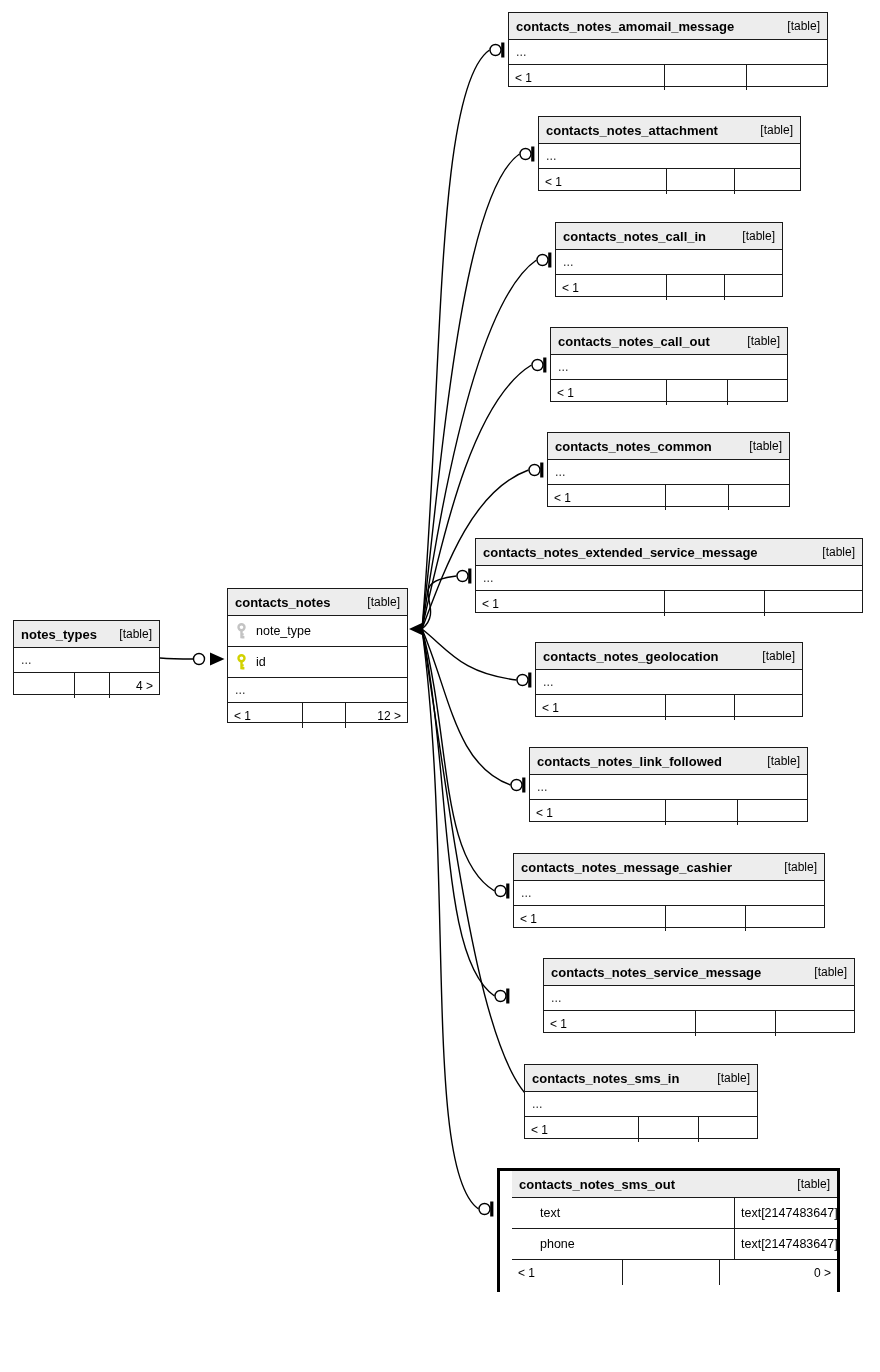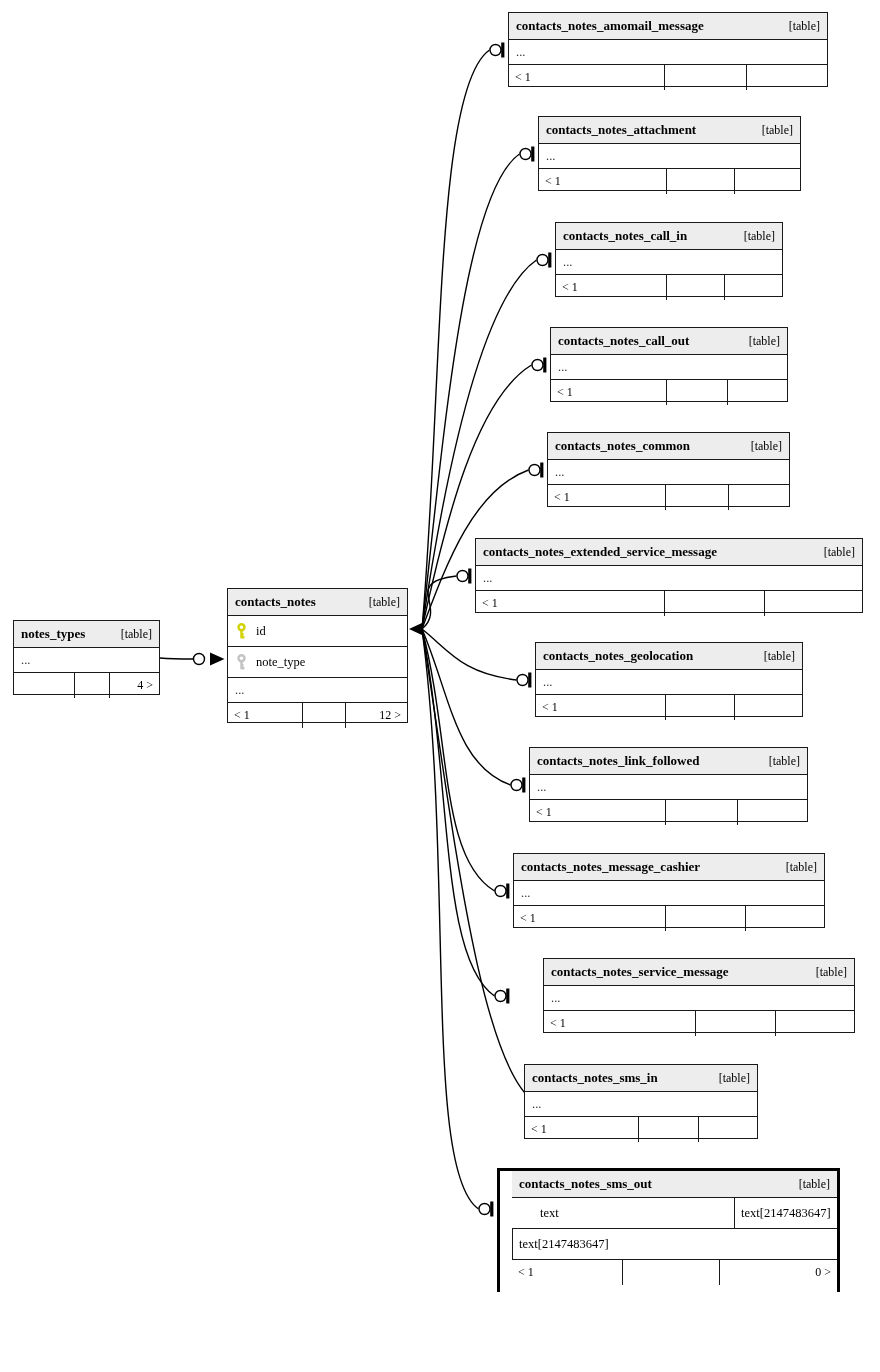--- a/index.html
+++ b/index.html
@@ -1,17 +1,17 @@
 <!DOCTYPE html>
 <html><head>
 <meta charset="utf-8">
 <style>
   html,body{margin:0;padding:0;background:#fff;}
   #canvas{position:relative;width:880px;height:1292px;background:#fff;overflow:hidden;
-          font-family:Liberation Serif, serif;color:#000;}
+          font-family:Liberation Sans, sans-serif;color:#000;}
   #edge-layer{position:absolute;left:0;top:0;z-index:1;}
   .tbl{position:absolute;box-sizing:border-box;background:#fff;border:1.5px solid #1a1a1a;z-index:2;}
   .tbl.em{border:3px solid #000;}
   .hdr{height:26px;background:#ededed;border-bottom:1.5px solid #1a1a1a;display:flex;
        align-items:center;justify-content:space-between;padding:0 7px;white-space:nowrap;}
   .nm{font-weight:bold;font-size:13px;}
   .tag{font-size:12px;padding-left:9px;}
   .row{display:flex;align-items:stretch;border-bottom:1.5px solid #1a1a1a;white-space:nowrap;font-size:12.5px;}
   .row.colrow{height:30px;}
   .row.ellrow{height:24px;padding:0 7px;align-items:center;color:#333;}
@@ -209,20 +209,24 @@
           <span class="tag">[table]</span>
         </div>
         <div class="row colrow">
           <div class="ncell" style="flex: 0 0 64%;">
             <span class="keysp"></span>
             <span>text</span>
           </div>
           <div class="tcell" style="flex: 1 1 auto;">text[2147483647]</div>
         </div>
         <div class="row colrow">
+          <div class="ncell" style="flex: 0 0 64%;">
+            <span class="keysp"></span>
+            <span>phone</span>
+          </div>
           <div class="tcell" style="flex: 1 1 auto;">text[2147483647]</div>
         </div>
         <div class="ft">
           <div class="fc" style="width: 34%;">&lt; 1</div>
           <div class="fc" style="width: 30%;"></div>
           <div class="fc last" style="width: 36%;">0 &gt;</div>
         </div>
       </div>
       <div class="tbl" style="left: 13px; top: 620px; width: 147px; height: 75px;">
         <div class="hdr">
@@ -233,39 +237,39 @@
         <div class="ft">
           <div class="fc" style="width: 42%;"></div>
           <div class="fc" style="width: 24%;"></div>
           <div class="fc last" style="width: 34%;">4 &gt;</div>
         </div>
       </div>
       <div class="tbl" style="left: 227px; top: 588px; width: 181px; height: 135px;">
         <div class="hdr">
           <span class="nm">contacts_notes</span>
           <span class="tag">[table]</span>
+        </div>
+        <div class="row colrow">
+          <div class="ncell">
+            <svg width="13" height="17" viewBox="0 0 13 17" class="keyic">
+              <circle cx="6.5" cy="4.3" r="3" fill="none" stroke="#c3c3c3" stroke-width="2.4"></circle>
+              <path d="M6.5 7.3 V15.3 M6.5 14.2 H9.4 M6.5 11.4 H8.7" fill="none" stroke="#c3c3c3" stroke-width="2.4"></path>
+            </svg>
+            <span>note_type</span>
+          </div>
         </div>
         <div class="row colrow">
           <div class="ncell">
             <svg width="13" height="17" viewBox="0 0 13 17" class="keyic">
               <circle cx="6.5" cy="4.3" r="3" fill="none" stroke="#d2d200" stroke-width="2.4"></circle>
               <path d="M6.5 7.3 V15.3 M6.5 14.2 H9.4 M6.5 11.4 H8.7" fill="none" stroke="#d2d200" stroke-width="2.4"></path>
             </svg>
             <span>id</span>
           </div>
         </div>
-        <div class="row colrow">
-          <div class="ncell">
-            <svg width="13" height="17" viewBox="0 0 13 17" class="keyic">
-              <circle cx="6.5" cy="4.3" r="3" fill="none" stroke="#c3c3c3" stroke-width="2.4"></circle>
-              <path d="M6.5 7.3 V15.3 M6.5 14.2 H9.4 M6.5 11.4 H8.7" fill="none" stroke="#c3c3c3" stroke-width="2.4"></path>
-            </svg>
-            <span>note_type</span>
-          </div>
-        </div>
         <div class="row ellrow">...</div>
         <div class="ft">
           <div class="fc" style="width: 42%;">&lt; 1</div>
           <div class="fc" style="width: 24%;"></div>
           <div class="fc last" style="width: 34%;">12 &gt;</div>
         </div>
       </div>
     </div>
   <div id="gen-note">Generated by SchemaSpy</div>
 </div>

